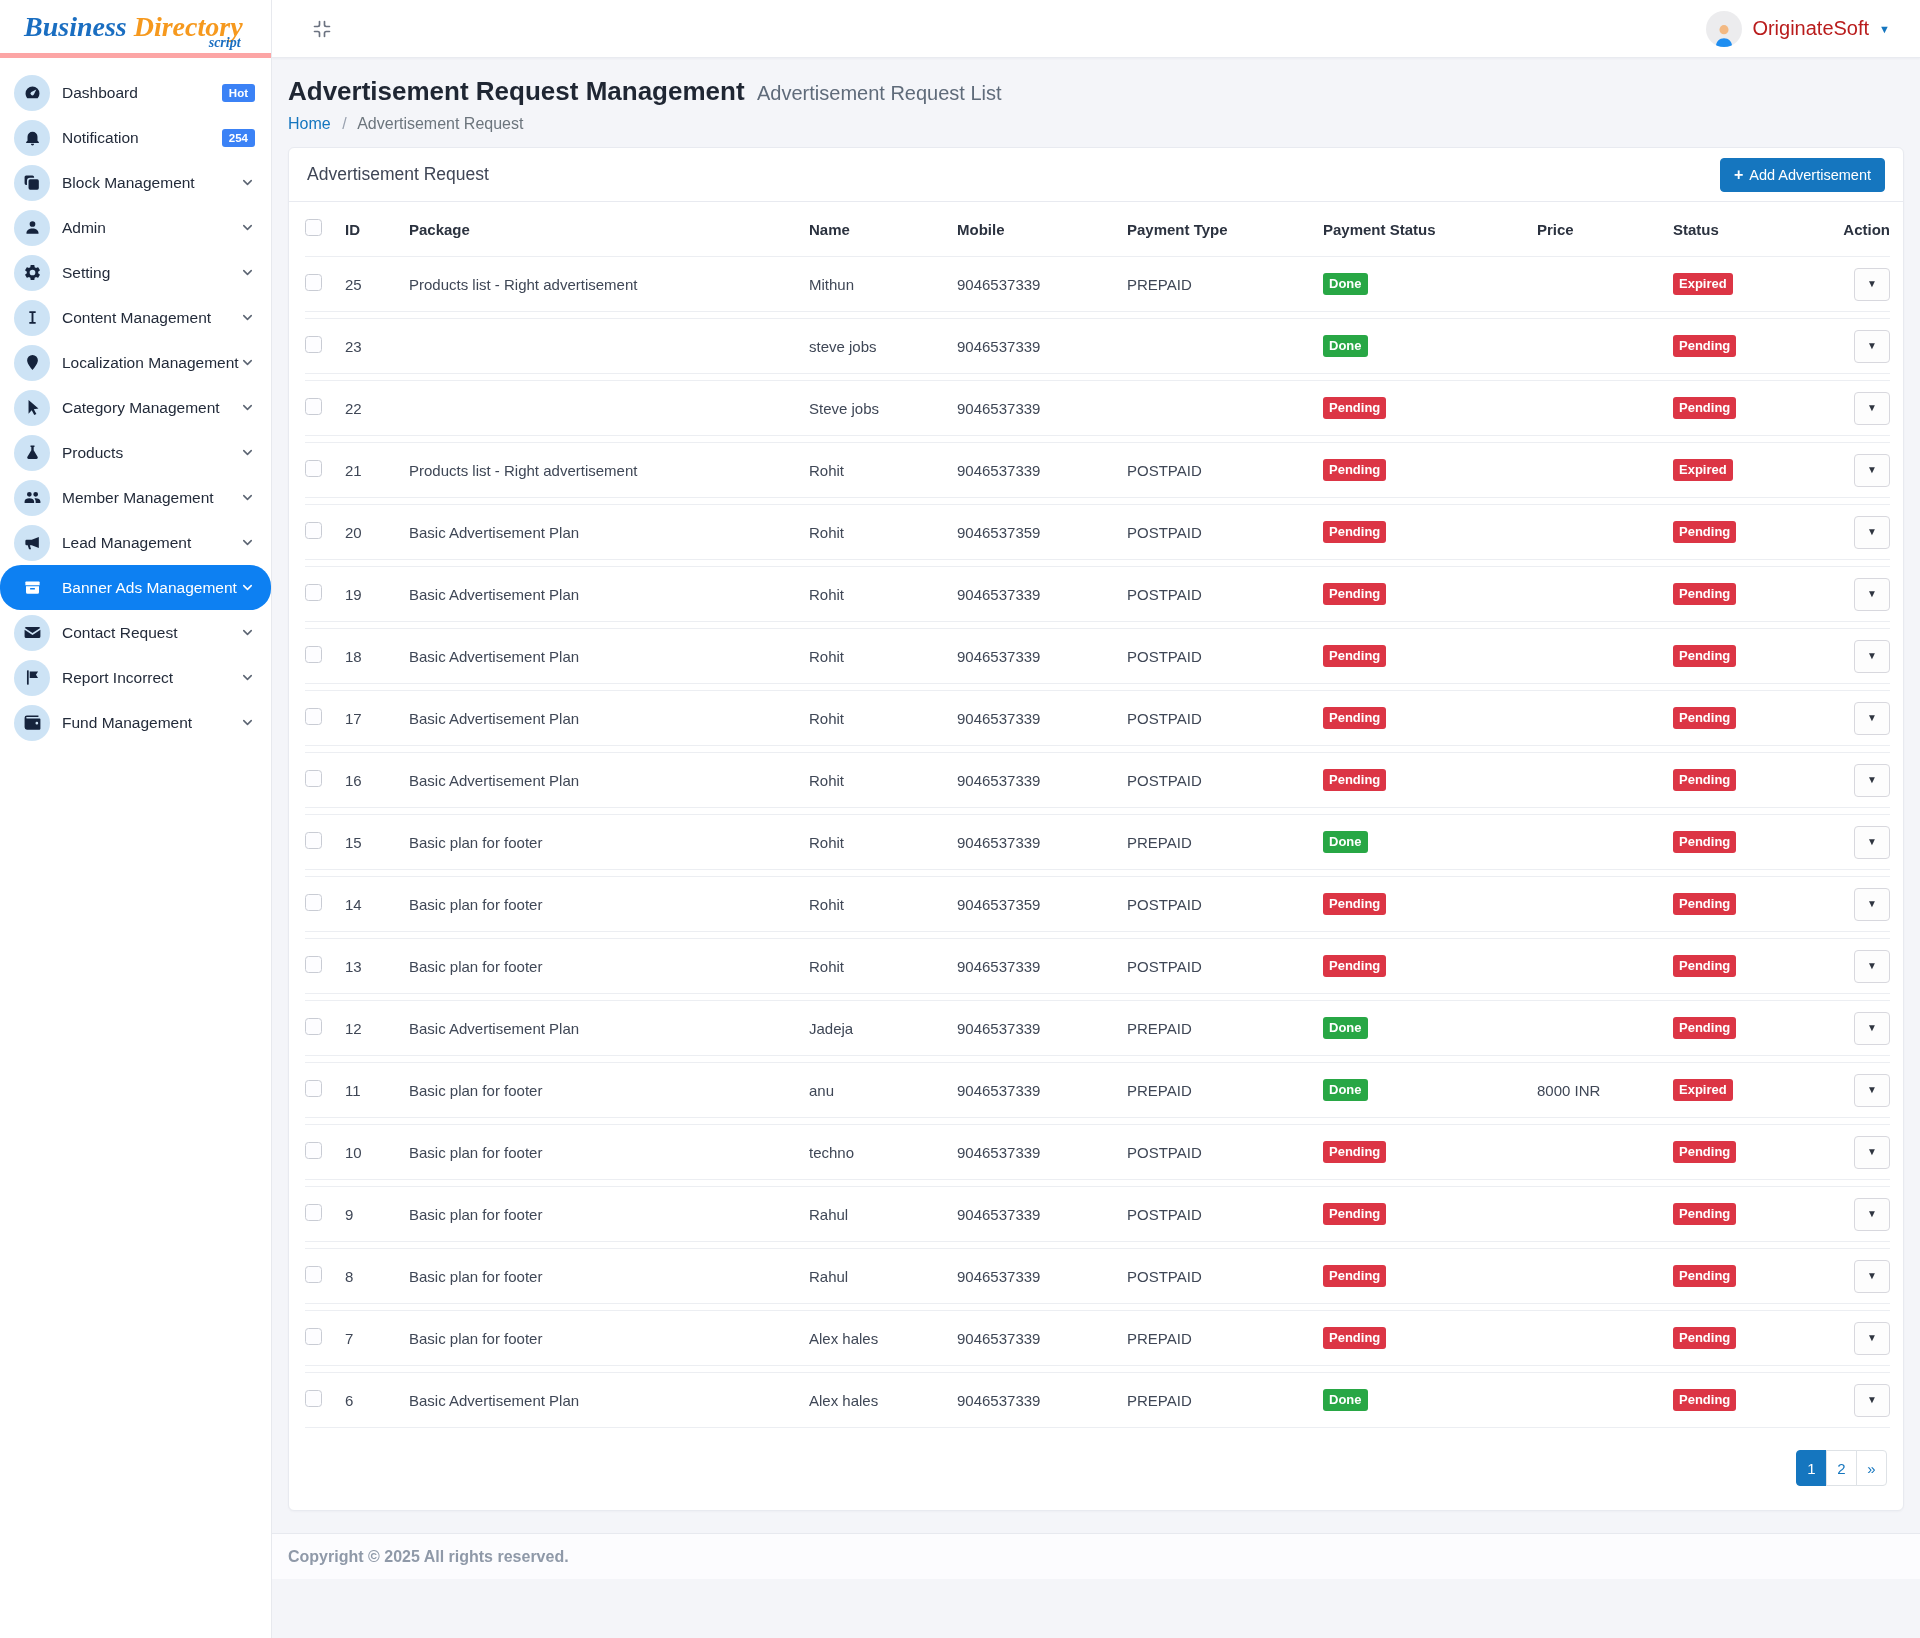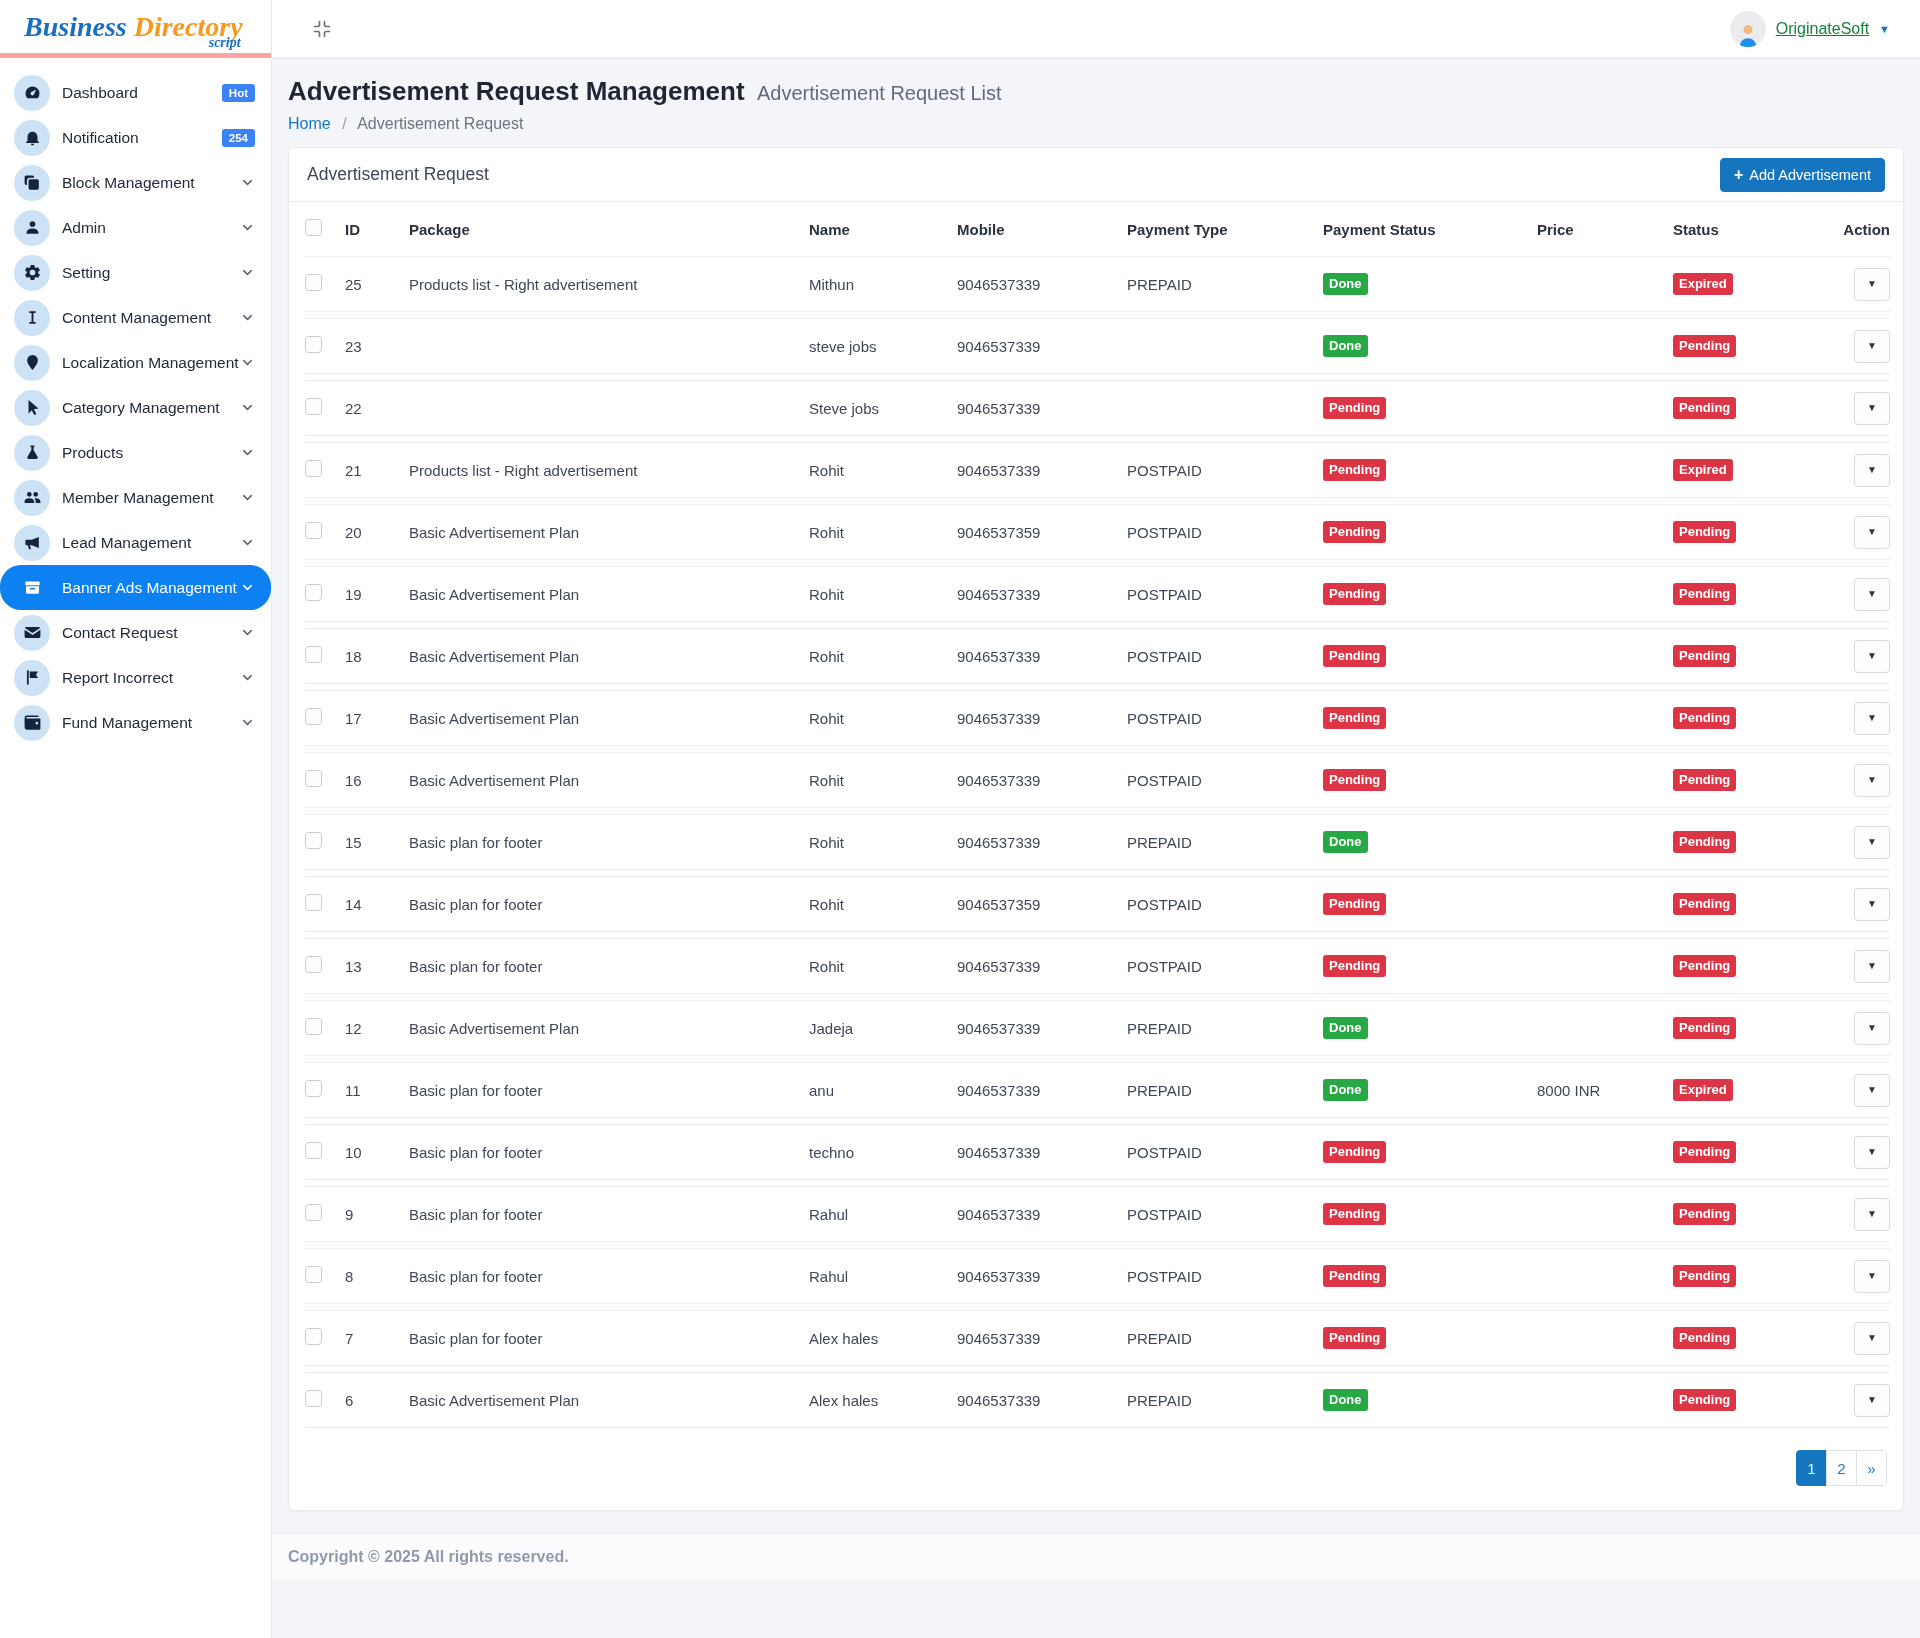--- a/index.html
+++ b/index.html
@@ -36,21 +36,21 @@
   .main { margin-left:272px; }
   .topbar { height:58px; background:#fff; border-bottom:1px solid #e9ebf0;
     box-shadow:0 1px 2px rgba(20,30,60,.04); display:flex; align-items:center;
     padding:0 30px 0 40px; }
   .compress-btn { color:#6b7280; cursor:pointer; display:flex; }
   .compress-btn svg { width:20px; height:20px; }
   .top-right { margin-left:auto; display:flex; align-items:center; gap:10px; cursor:pointer; }
   .avatar { width:36px; height:36px; border-radius:50%; background:#ececee; overflow:hidden;
     display:flex; align-items:flex-end; justify-content:center; }
   .avatar svg { width:26px; height:26px; }
-  .user-name { color:#15803d; font-size:16px;text-decoration:underline; }
+  .user-name { color:#b91c1c; font-size:20px; }
   .user-caret { color:#1576bf; font-size:11px; }
 
   .content { padding:18px 16px 0 16px; }
   .page-head { margin-bottom:6px; }
   .page-title { display:inline; font-size:26px; font-weight:bold; color:#1f2633; }
   .page-subtitle { display:inline; font-size:20px; font-weight:400; color:#5f6b7a; margin-left:8px; }
   .breadcrumb { margin-top:8px; font-size:16px; color:#8a93a2; }
   .bc-home { color:#1576bf; text-decoration:none; cursor:pointer; }
   .bc-sep { margin:0 7px; color:#9aa2b0; }
   .bc-current { color:#6c757d; }

